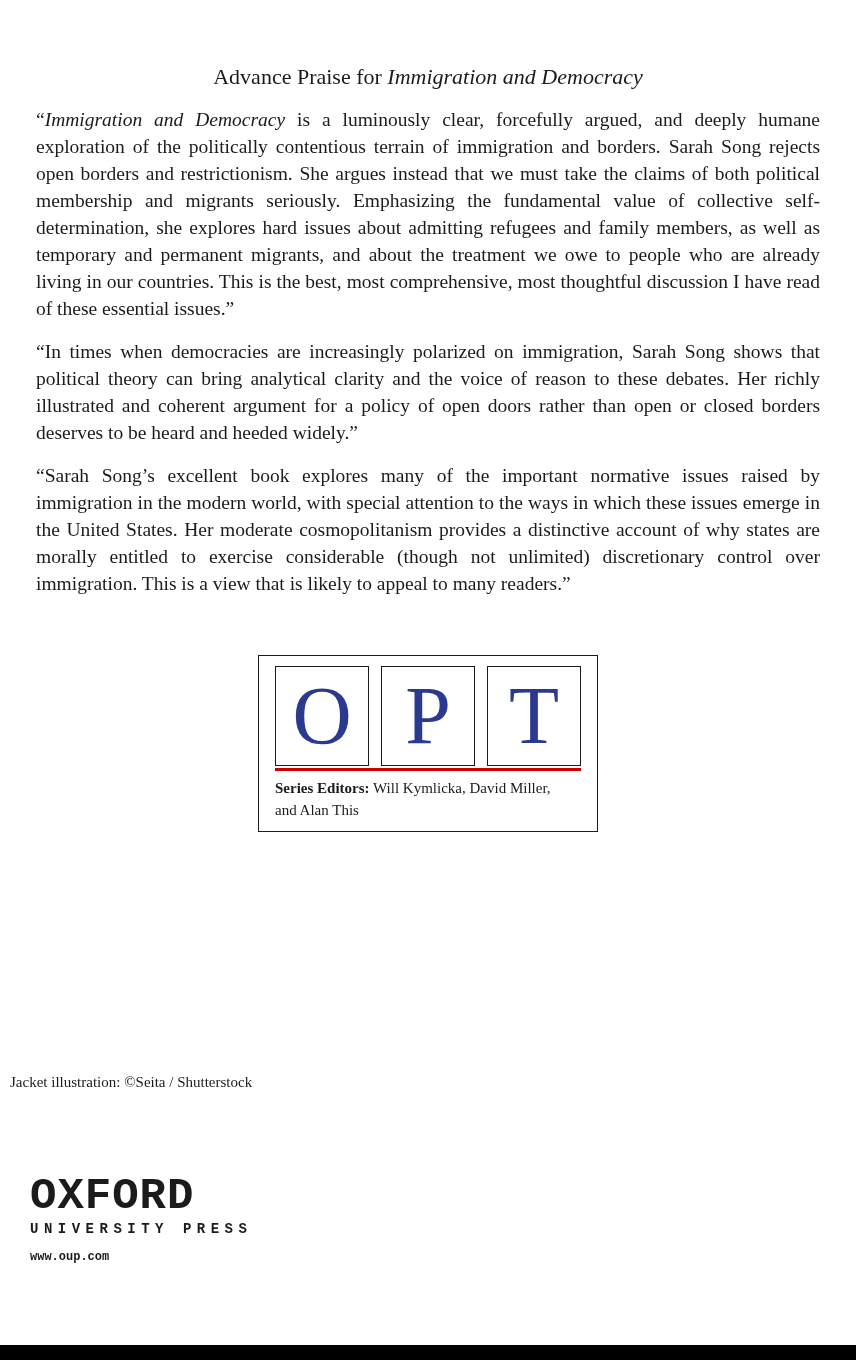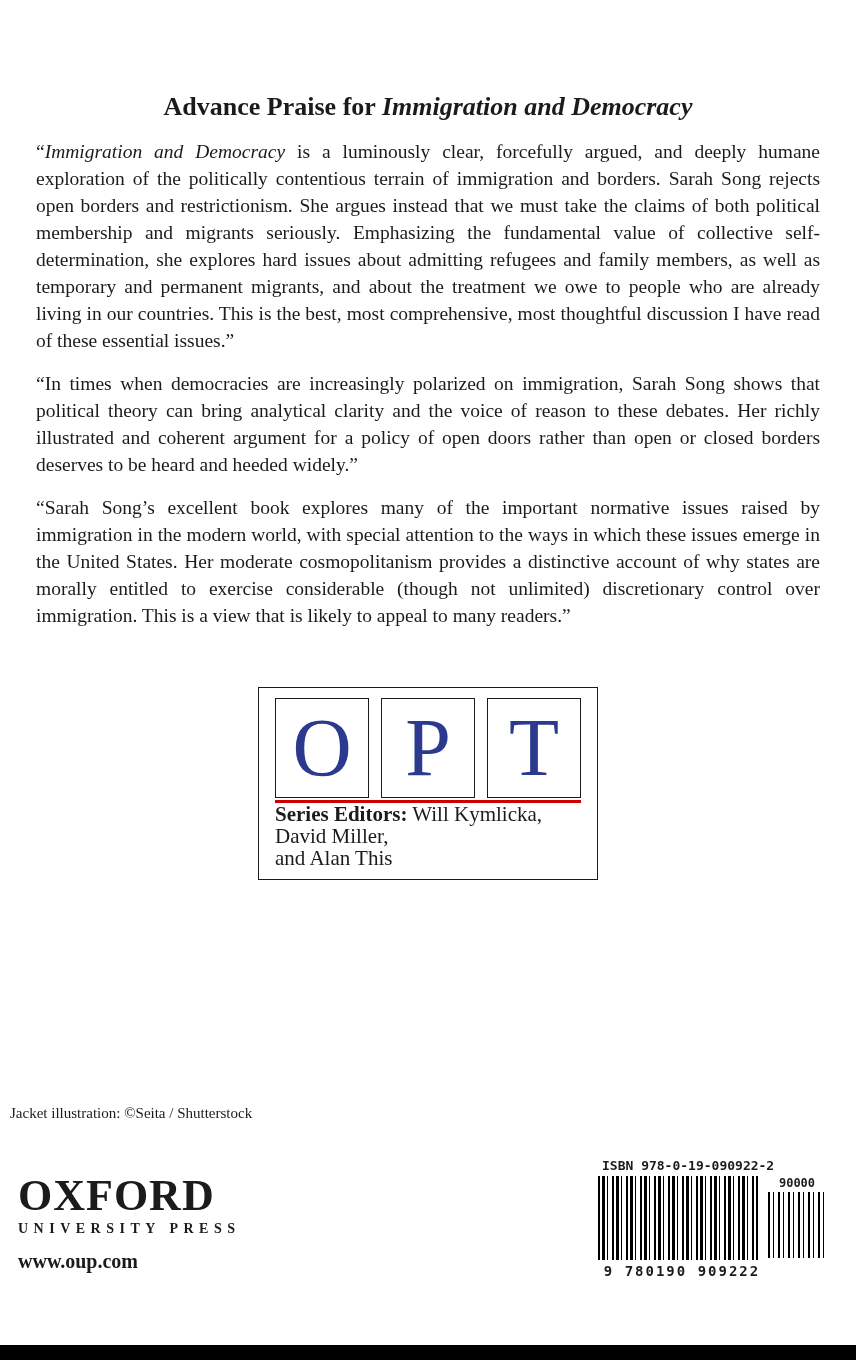--- a/index.html
+++ b/index.html
@@ -10,24 +10,23 @@
     position: relative;
     width: 856px;
     height: 1360px;
     margin: 0 auto;
     background: #ffffff;
     color: #1b1b1b;
     overflow: hidden;
   }
 
   .heading {
-    padding-top: 92px;
-    text-align: center;
-    font-size: 26px;
-    font-weight: bold;
+    padding-top: 64px;
+    text-align: center;
+    font-size: 22px;
   }
   .italic { font-style: italic; }
 
   .content { padding: 0 36px; }
 
   .quote {
     margin-top: 16px;
     font-size: 19.5px;
     line-height: 27px;
     text-align: justify;
@@ -66,45 +65,46 @@
     text-align: center;
     letter-spacing: 0.5px;
     white-space: nowrap;
   }
   .red-rule {
     height: 3px;
     background: var(--opt-red, #cc0000);
     margin-top: 2px;
   }
   .editors {
-    font-size: 21px;
+    margin-top: 6px;
+    font-size: 15px;
     line-height: 22px;
   }
 
   .credit {
     position: absolute;
     left: 10px;
-    top: 1105px;
+    top: 1074px;
     font-size: 15px;
   }
 
-  .publisher { position: absolute; left: 18px; top: 1174px; }
+  .publisher { position: absolute; left: 30px; top: 1174px; font-family: Liberation Mono, monospace; }
   .oxford {
     font-size: 44px;
     font-weight: bold;
     letter-spacing: 1px;
     line-height: 1;
   }
   .oup {
     margin-top: 3px;
     font-size: 14px;
     font-weight: bold;
     letter-spacing: 5.5px;
   }
-  .site { margin-top: 13px; font-size: 20px; font-weight: bold; }
+  .site { margin-top: 13px; font-size: 12px; font-weight: bold; }
 
   .barcode-box {
     position: absolute;
     right: 20px;
     top: 1158px;
     width: 246px;
     background: #fff;
   }
   .isbn {
     font-family: "DejaVu Sans Mono", monospace;
@@ -196,27 +196,16 @@
   </div>
 
   <div class="credit">Jacket illustration: ©Seita / Shutterstock</div>
 
   <div class="publisher">
     <div class="oxford">OXFORD</div>
     <div class="oup">UNIVERSITY PRESS</div>
     <div class="site">www.oup.com</div>
   </div>
 
-  <div class="barcode-box">
-    <div class="isbn">ISBN 978-0-19-090922-2</div>
-    <div class="bars-row">
-      <div class="main-bars"></div>
-      <div class="addon">
-        <div class="addon-code">90000</div>
-        <div class="addon-bars"></div>
-      </div>
-    </div>
-    <div class="digits">9 780190 909222</div>
-  </div>
 
   <div class="bottom-strip"></div>
 
 </div>
 
 </body></html>

